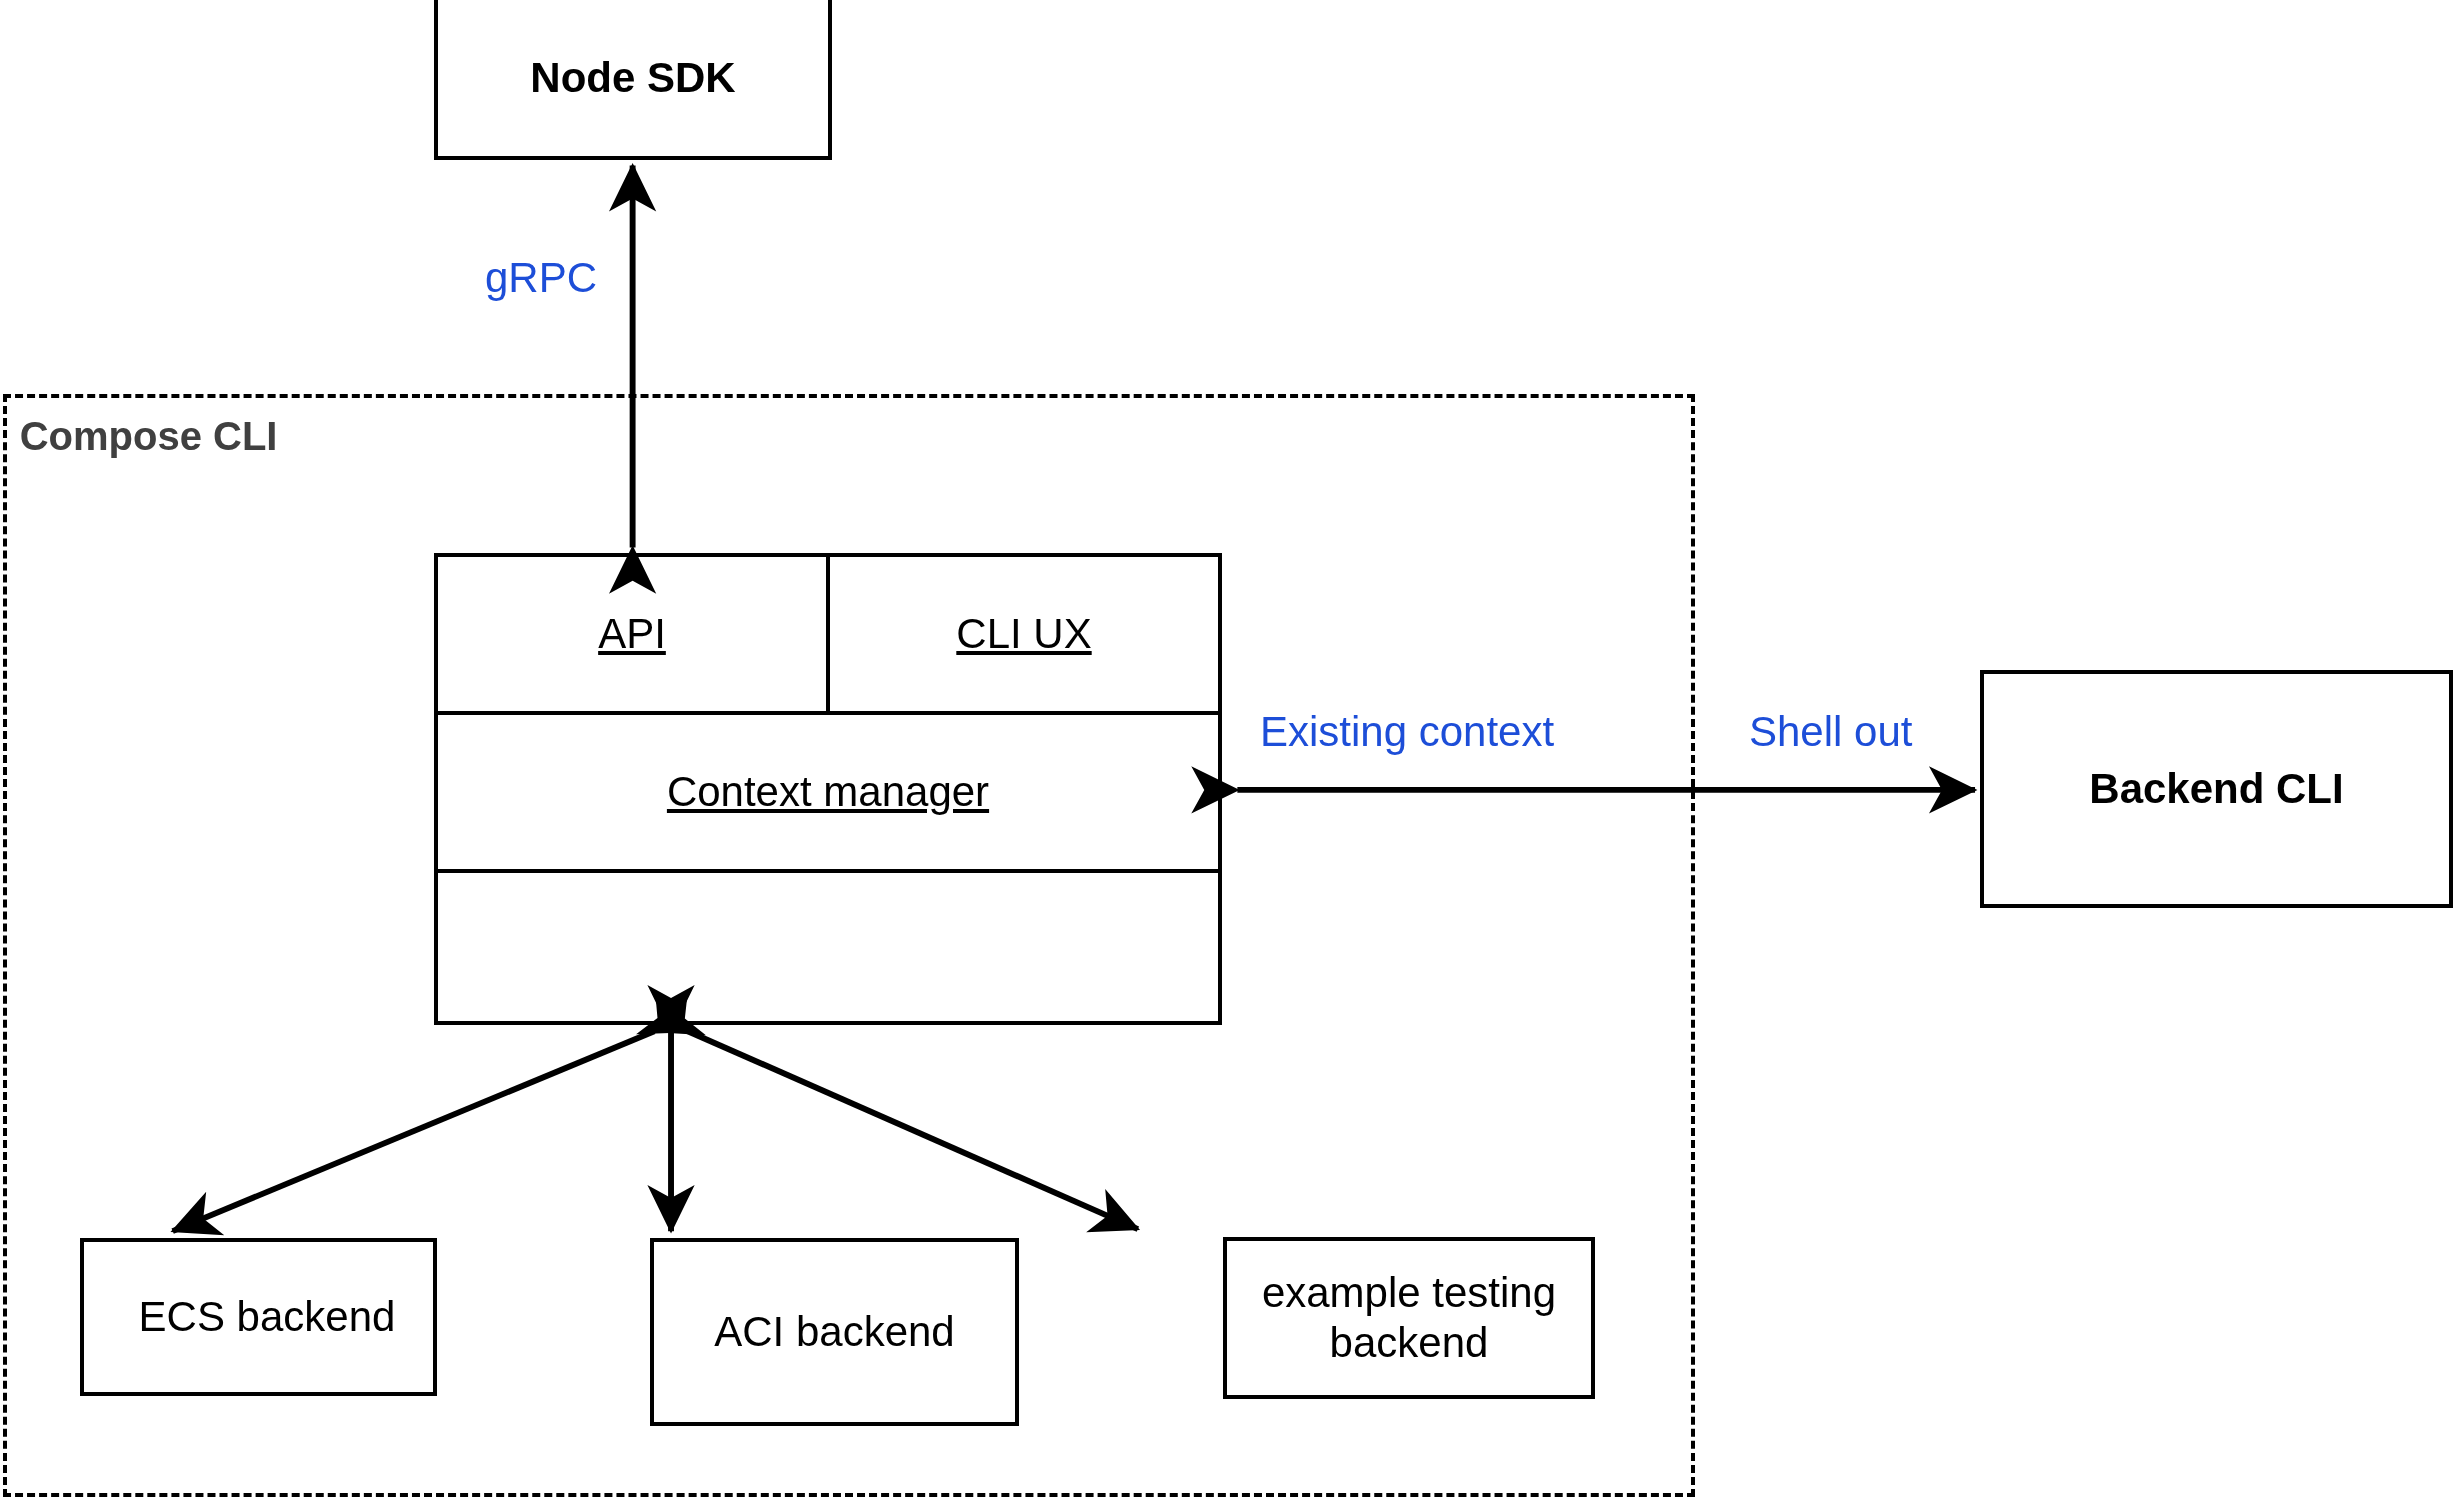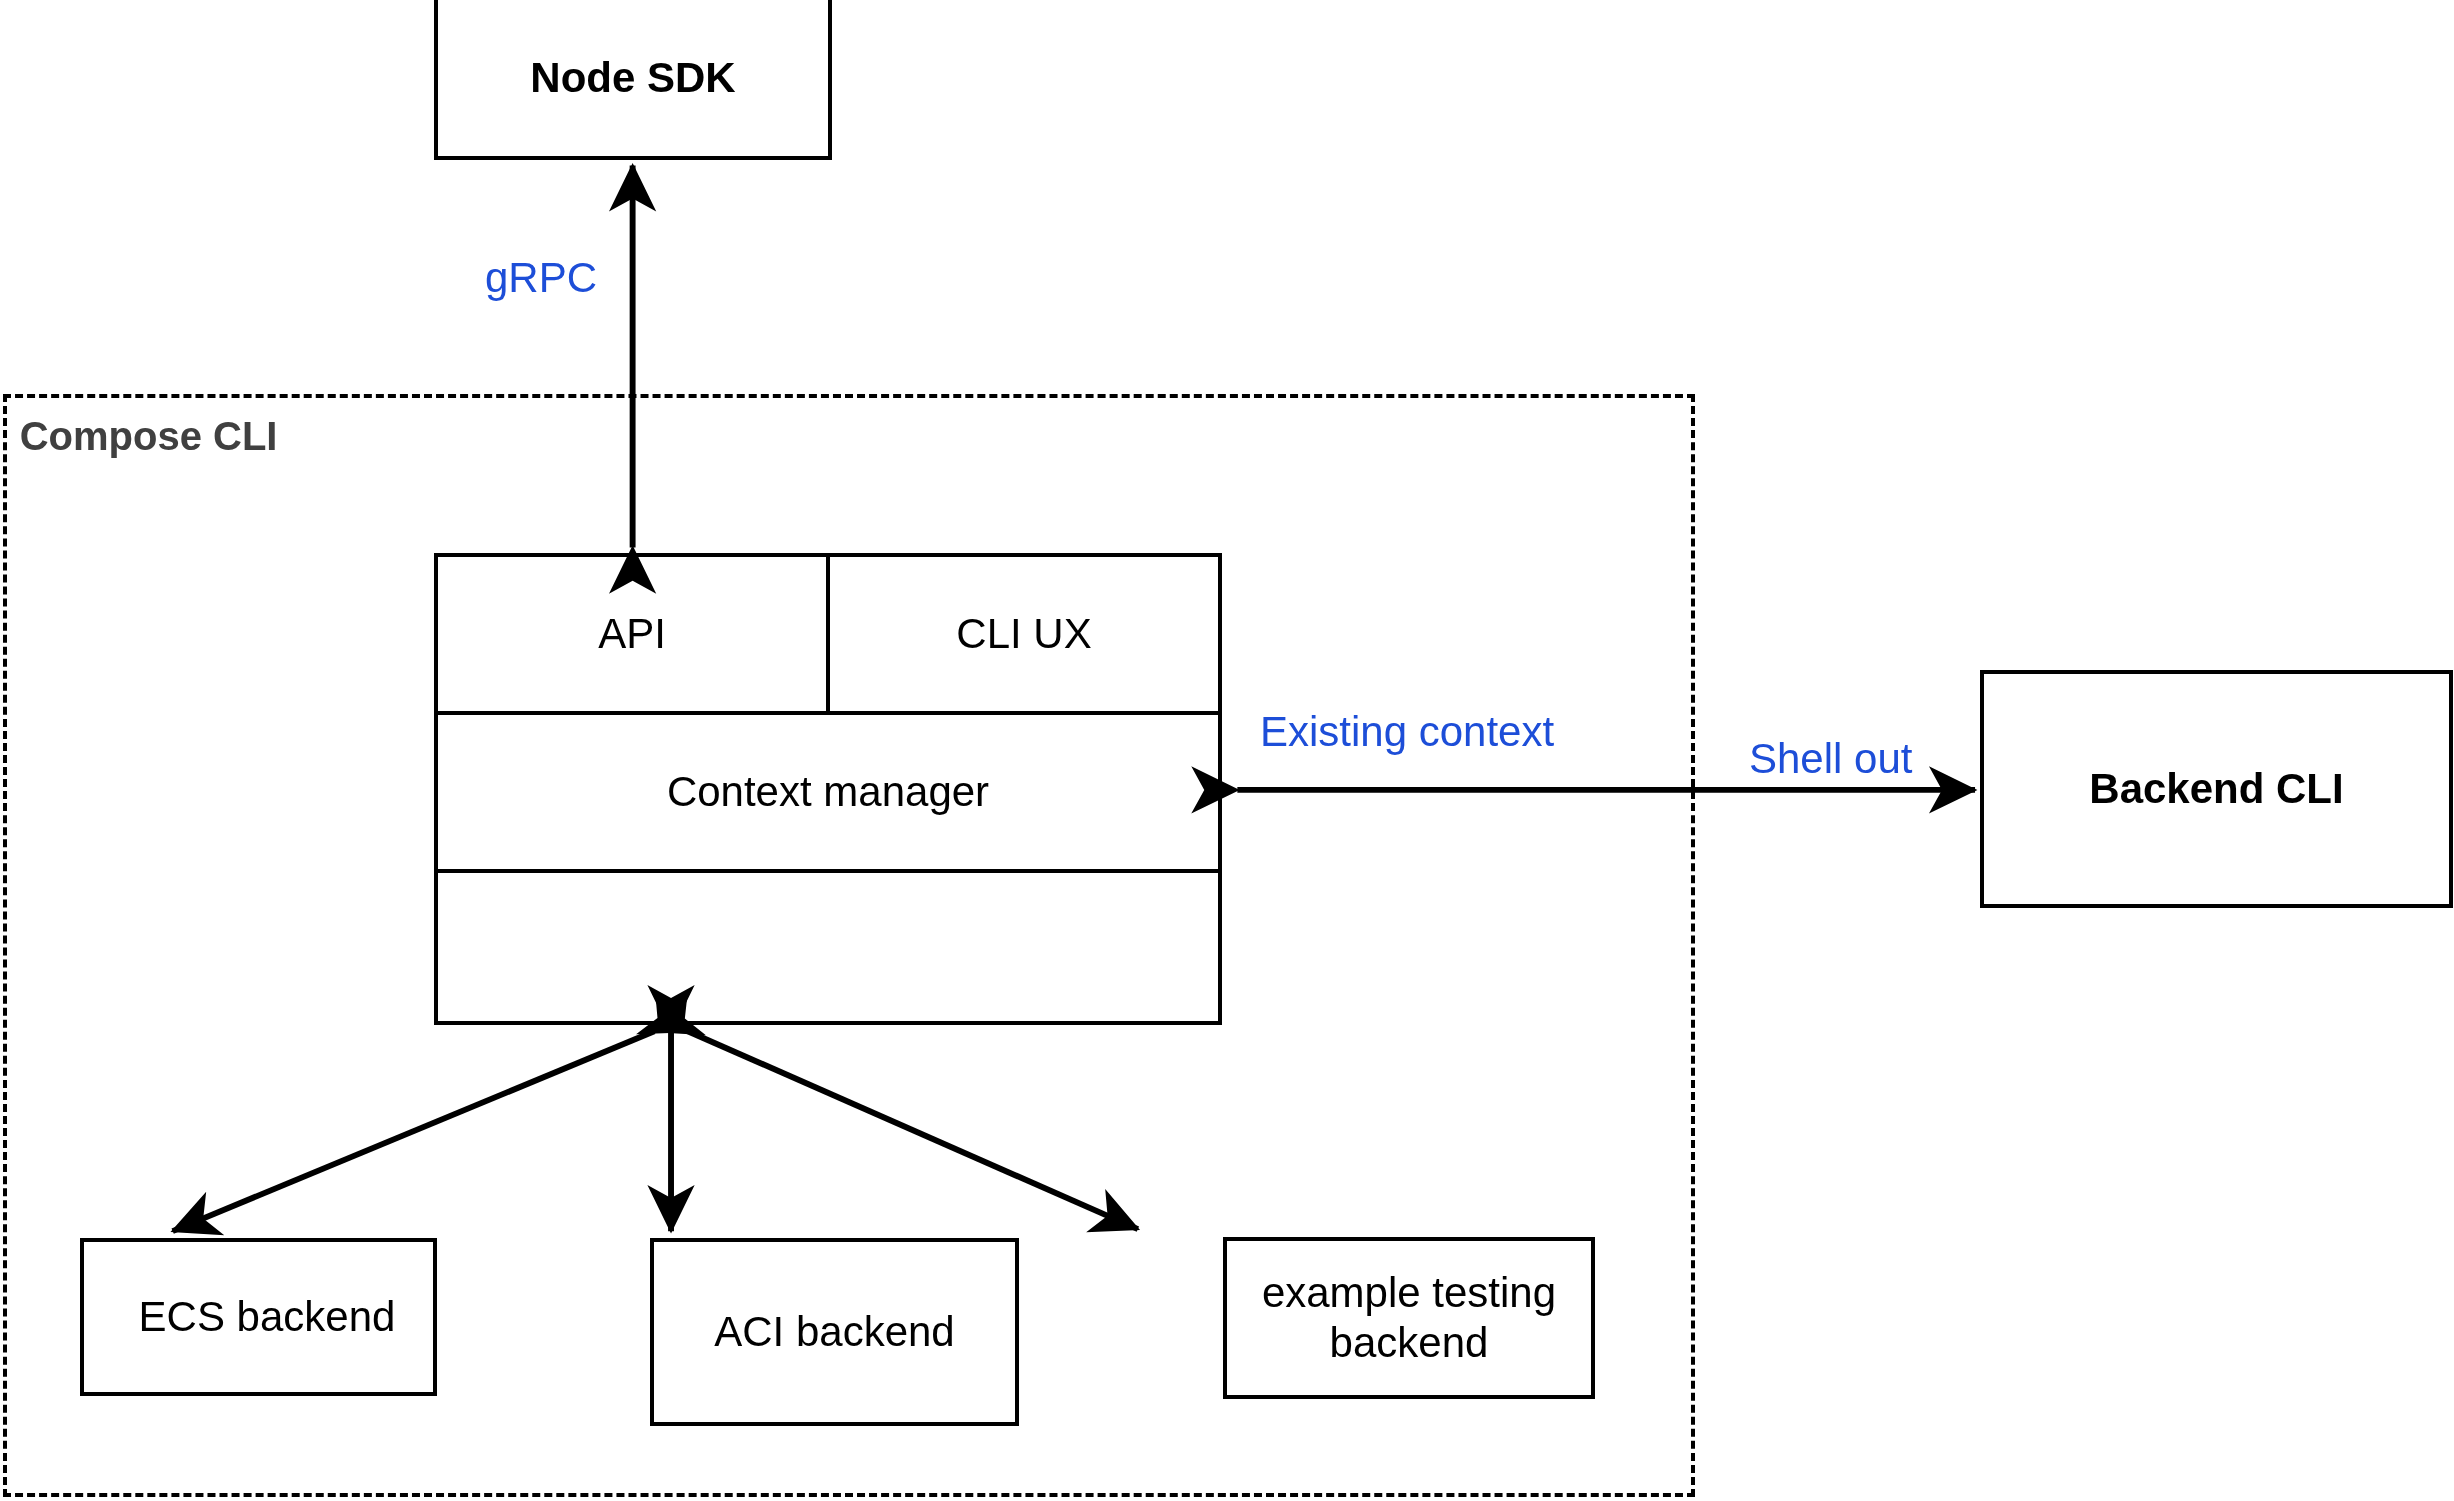--- a/index.html
+++ b/index.html
@@ -56,20 +56,21 @@
   }
   .stack-row {
     position: absolute;
     left: 0;
     right: 0;
     box-sizing: border-box;
     display: flex;
   }
   .stack-row.divided {
     border-bottom: 4.9px solid #000000;
+    text-decoration: underline;
   }
   .stack-cell {
     flex: 1 1 0;
     display: flex;
     align-items: center;
     justify-content: center;
     font-size: 42px;
     color: #000000;
     box-sizing: border-box;
   }
@@ -150,16 +151,16 @@
 
     <line x1="681" y1="1047" x2="681" y2="1250" stroke="#000000" stroke-width="6" marker-start="url(#ah)" marker-end="url(#ah)"></line>
 
     <line x1="698" y1="1047" x2="1155" y2="1248" stroke="#000000" stroke-width="6" marker-start="url(#ah)" marker-end="url(#ah)"></line>
   </svg>
 
   <div class="edge-label" style="left:485px; top:254px;">gRPC</div>
 
   <div class="edge-label" style="left:1260px; top:708px;">Existing context</div>
 
-  <div class="edge-label" style="left:1749px; top:708px;margin-top:27px;">Shell out</div>
+  <div class="edge-label" style="left:1749px; top:708px;">Shell out</div>
 
 </div>
 
 
 </body></html>

